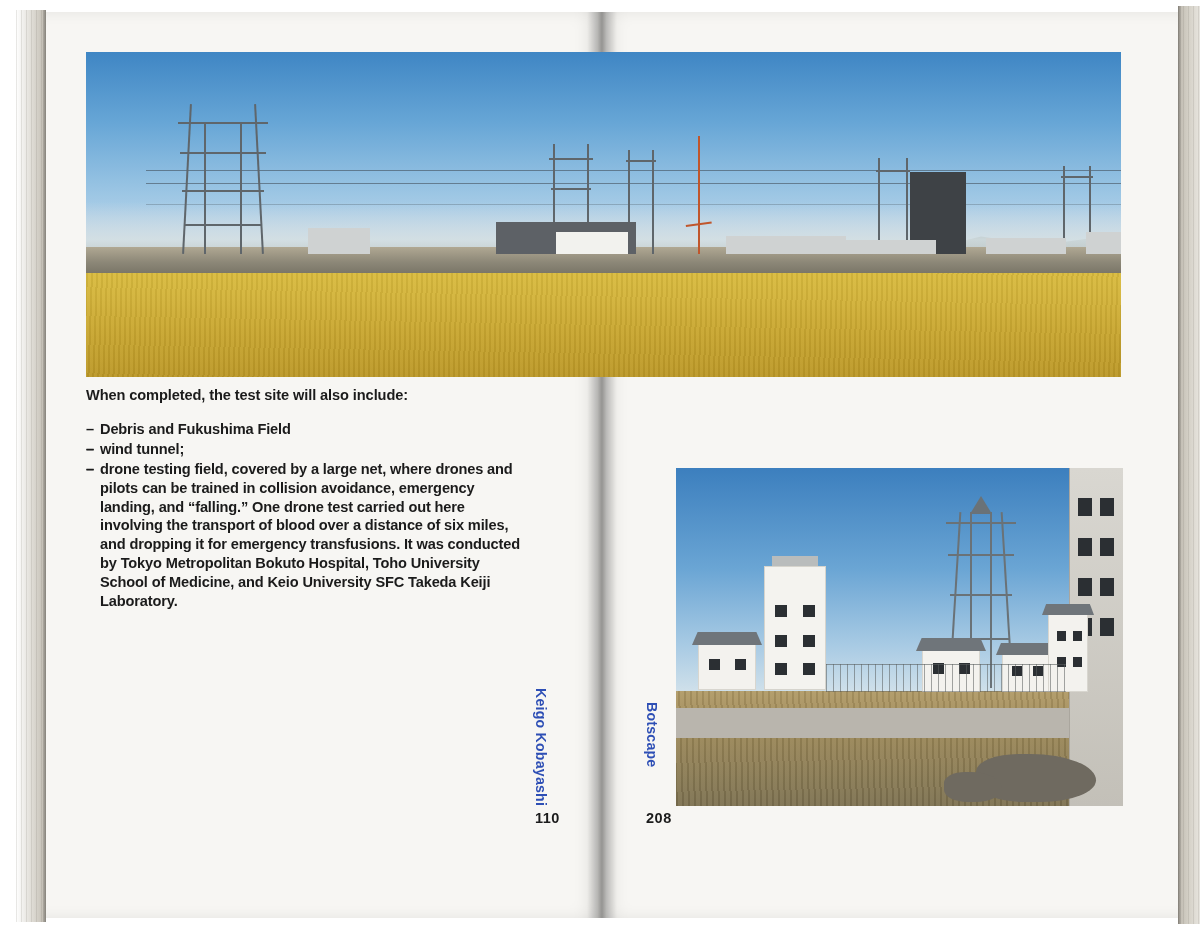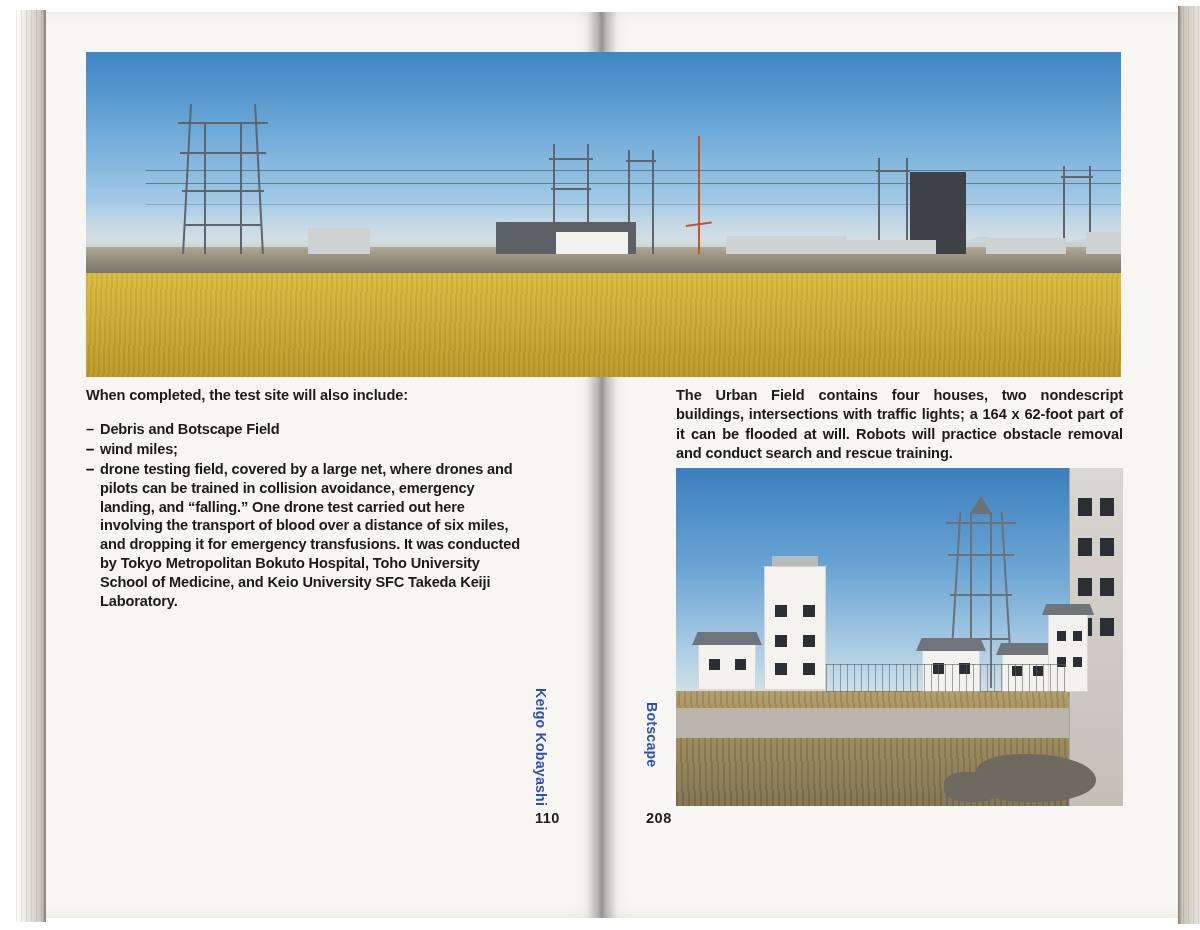--- a/index.html
+++ b/index.html
@@ -295,42 +295,39 @@
     <div class="bld light" style="left:1000px; width:35px; height:22px;"></div>
 
     <div class="field"></div>
   </div>
 
   <div class="col col-left">
     <p class="lead">When completed, the test site will also include:</p>
     <ul class="bullets">
       <li>
         <span class="dash">–</span>
-        <span>Debris and Botscape Field</span>
+        <span>Debris and Fukushima Field</span>
       </li>
       <li>
         <span class="dash">–</span>
       </li>
       <li>
         <span class="dash">–</span>
-        <span>wind miles;</span>
+        <span>wind tunnel;</span>
       </li>
       <li>
         <span class="dash">–</span>
       </li>
       <li>
         <span class="dash">–</span>
         <span>drone testing field, covered by a large net, where drones and pilots can be trained in collision avoidance, emergency landing, and “falling.” One drone test carried out here involving the transport of blood over a distance of six miles, and dropping it for emergency transfusions. It was conducted by Tokyo Metropolitan Bokuto Hospital, Toho University School of Medicine, and Keio University SFC Takeda Keiji Laboratory.</span>
       </li>
     </ul>
   </div>
 
-  <div class="col col-right">
-    <p class="lead">The Urban Field contains four houses, two nondescript buildings, intersections with traffic lights; a 164 x 62-foot part of it can be flooded at will. Robots will practice obstacle removal and conduct search and rescue training.</p>
-  </div>
 
   <div class="folio folio-left">110</div>
   <div class="folio folio-right">208</div>
   <div class="vrun vrun-left">Keigo Kobayashi</div>
   <div class="vrun vrun-right">Botscape</div>
 
   <div class="photo-urban">
     <div class="u-sky"></div>
     <div class="u-ground"></div>
     <div class="u-road"></div>

